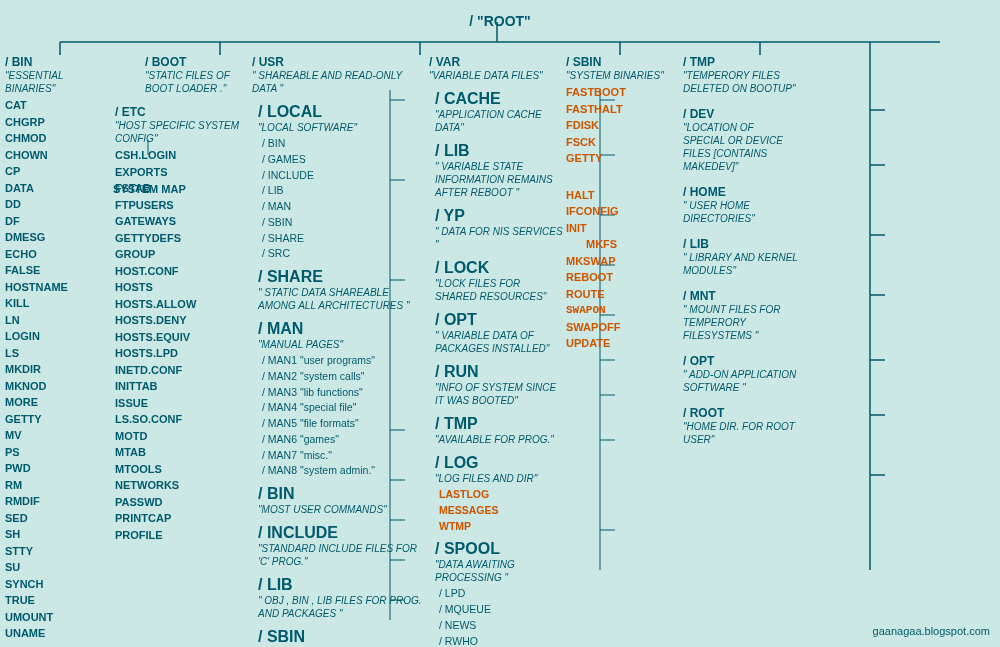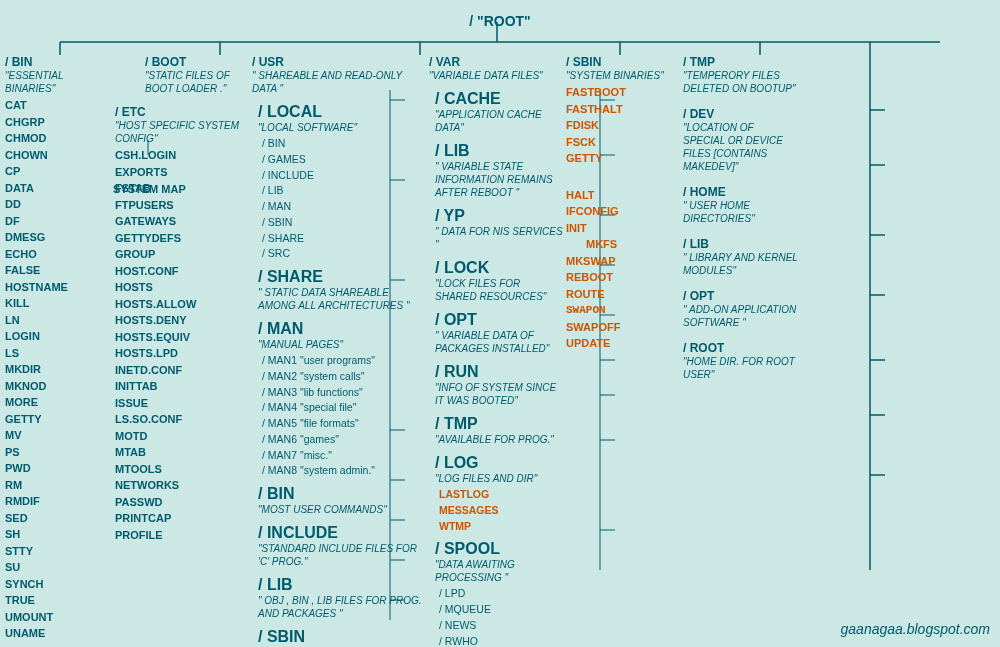--- a/index.html
+++ b/index.html
@@ -403,30 +403,34 @@
       </div>
       <div class="right-section">
         <span class="section-title">/ HOME</span>
         <span class="section-quote">" USER HOME DIRECTORIES"</span>
       </div>
       <div class="right-section">
         <span class="section-title">/ LIB</span>
         <span class="section-quote">"  LIBRARY AND KERNEL MODULES"</span>
       </div>
       <div class="right-section">
+        <span class="section-title">/ MNT</span>
+        <span class="section-quote">"  MOUNT FILES FOR TEMPERORY FILESYSTEMS "</span>
+      </div>
+      <div class="right-section">
         <span class="section-title">/ OPT</span>
         <span class="section-quote">" ADD-ON APPLICATION SOFTWARE "</span>
       </div>
       <div class="right-section">
         <span class="section-title">/ ROOT</span>
         <span class="section-quote">"HOME DIR. FOR ROOT USER"</span>
       </div>
     </div>
 
   </div>
 
   <div style="position:absolute; top:183px; left:113px; font-size:11px; font-weight:bold; color:#005a6e;">
     SYSTEM MAP
   </div>
 
-  <div style="position:absolute; bottom:10px; right:10px; font-size:14px; color:#005a6e;font-style:italic;">gaanagaa.blogspot.com</div>
+  <div style="position:absolute; bottom:10px; right:10px; font-size:11px; color:#005a6e;">gaanagaa.blogspot.com</div>
 
 </div>
 
 </body></html>

